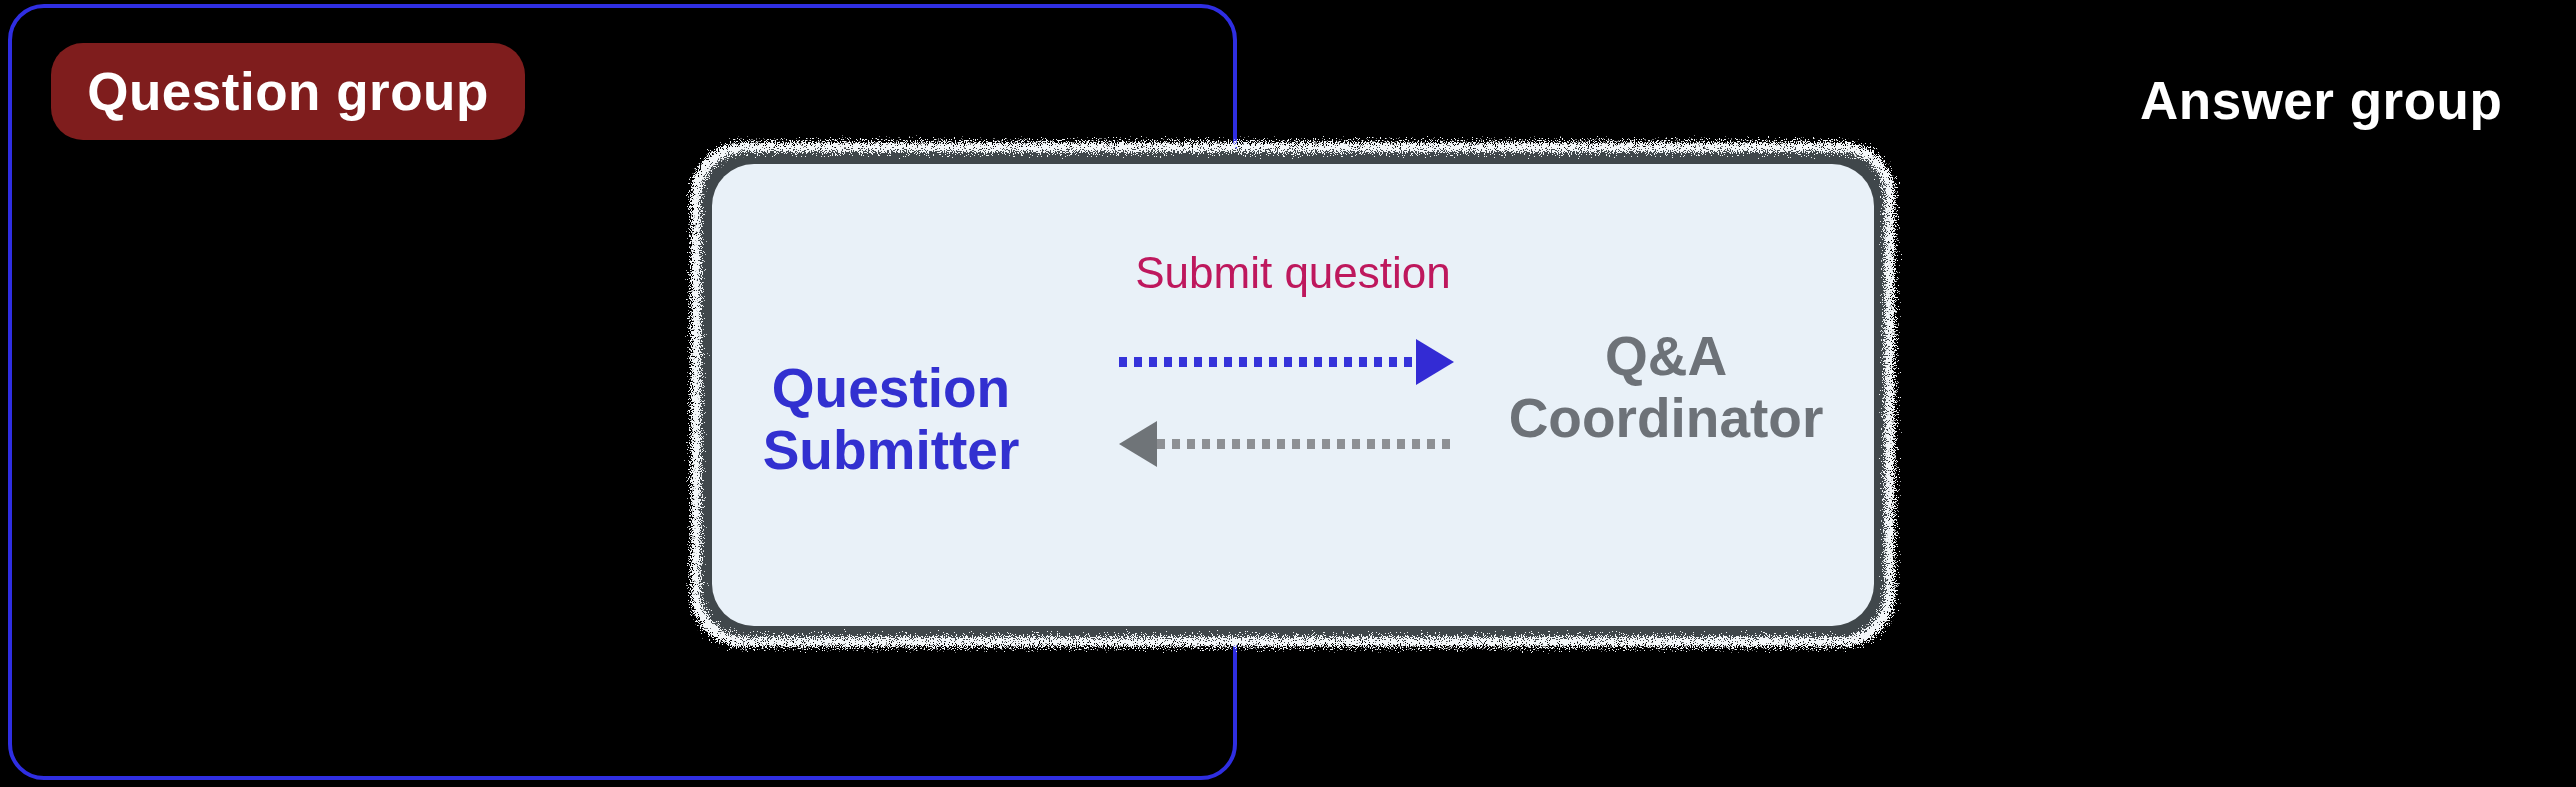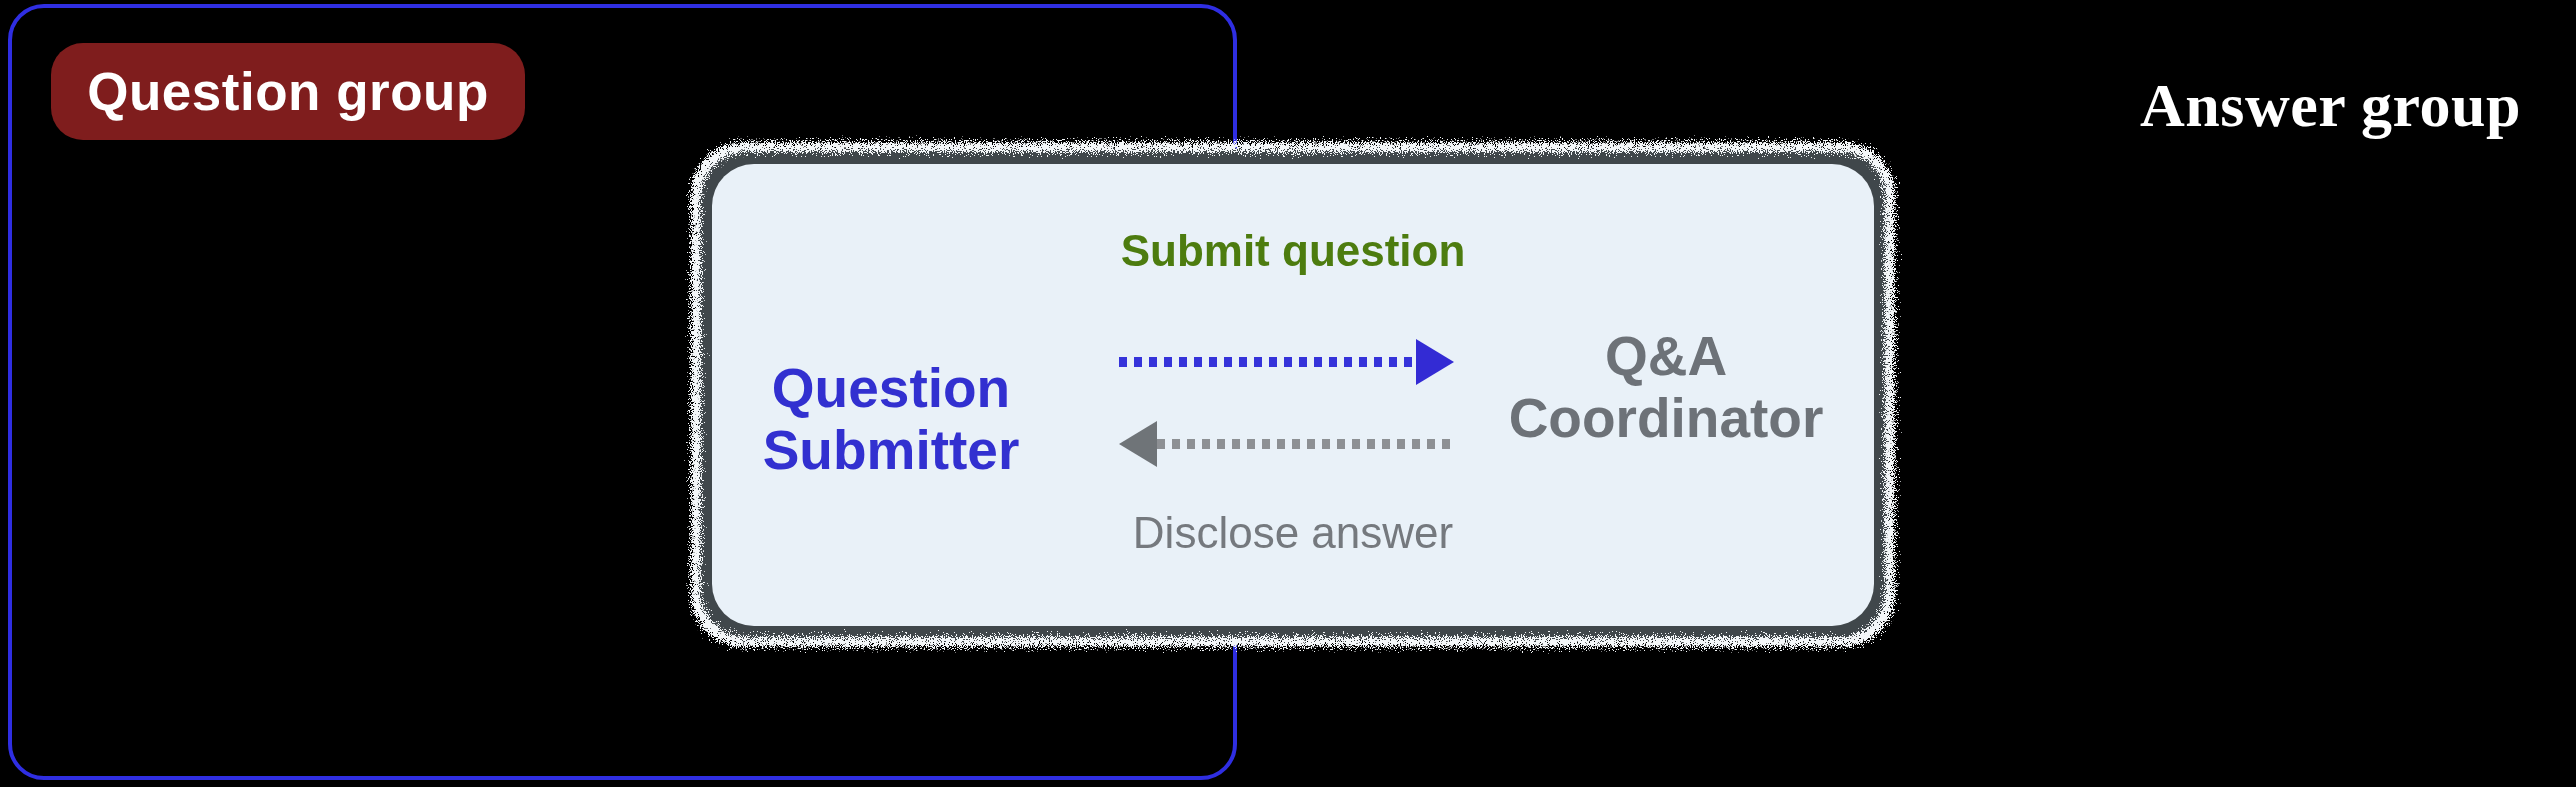--- a/index.html
+++ b/index.html
@@ -15,31 +15,31 @@
   
   .q-pill{
     position:absolute;left:51px;top:43px;width:474px;height:97px;
     background:#7f1d1d;border-radius:32px;z-index:4;
     display:flex;align-items:center;justify-content:center;
   }
   .q-pill span{color:#fff;font-size:53px;font-weight:700;letter-spacing:0.5px;}
   
   .a-label{
     position:absolute;left:2140px;top:70px;z-index:1;
-    color:#fff;font-size:62px;font-weight:700;letter-spacing:0.5px;font-family:Liberation Serif, serif;
+    color:#fff;font-size:53px;font-weight:700;letter-spacing:0.5px;
   }
   
   .grain{position:absolute;left:683px;top:135px;z-index:2;}
   
   .card{
     position:absolute;left:712px;top:164px;width:1162px;height:462px;
     background:#e9f1f8;border-radius:42px;z-index:3;
   }
   .flow-label{position:absolute;left:0;width:100%;text-align:center;font-weight:500;font-size:44px;}
-  .flow-label.submit{top:62px;color:#4d7c0f;font-weight:bold;}
+  .flow-label.submit{top:84px;color:#be185d;}
   .flow-label.disclose{top:344px;color:#75797e;}
   .actor{
     position:absolute;text-align:center;font-weight:700;font-size:55px;line-height:1.12;
   }
   .actor-left{left:27px;top:162px;width:304px;color:#3230d0;margin-top:32px;}
   .actor-right{left:754px;top:162px;width:400px;color:#6d7278;}
   .arrow{position:absolute;display:flex;align-items:center;height:46px;}
   .arrow-blue{left:407px;top:175px;}
   .arrow-gray{left:407px;top:257px;}
   .dashes{background:none;}
@@ -90,18 +90,17 @@
 
     <div class="actor actor-left">Question Submitter</div>
 
     <div class="actor actor-right">Q&amp;A Coordinator</div>
 
     <div class="arrow arrow-gray">
       <div class="head head-left"></div>
       <div class="dashes dashes-gray"></div>
     </div>
 
-    <div class="flow-label disclose">Disclose answer</div>
 
   </div>
 
 </div>
 
 
 </body></html>

